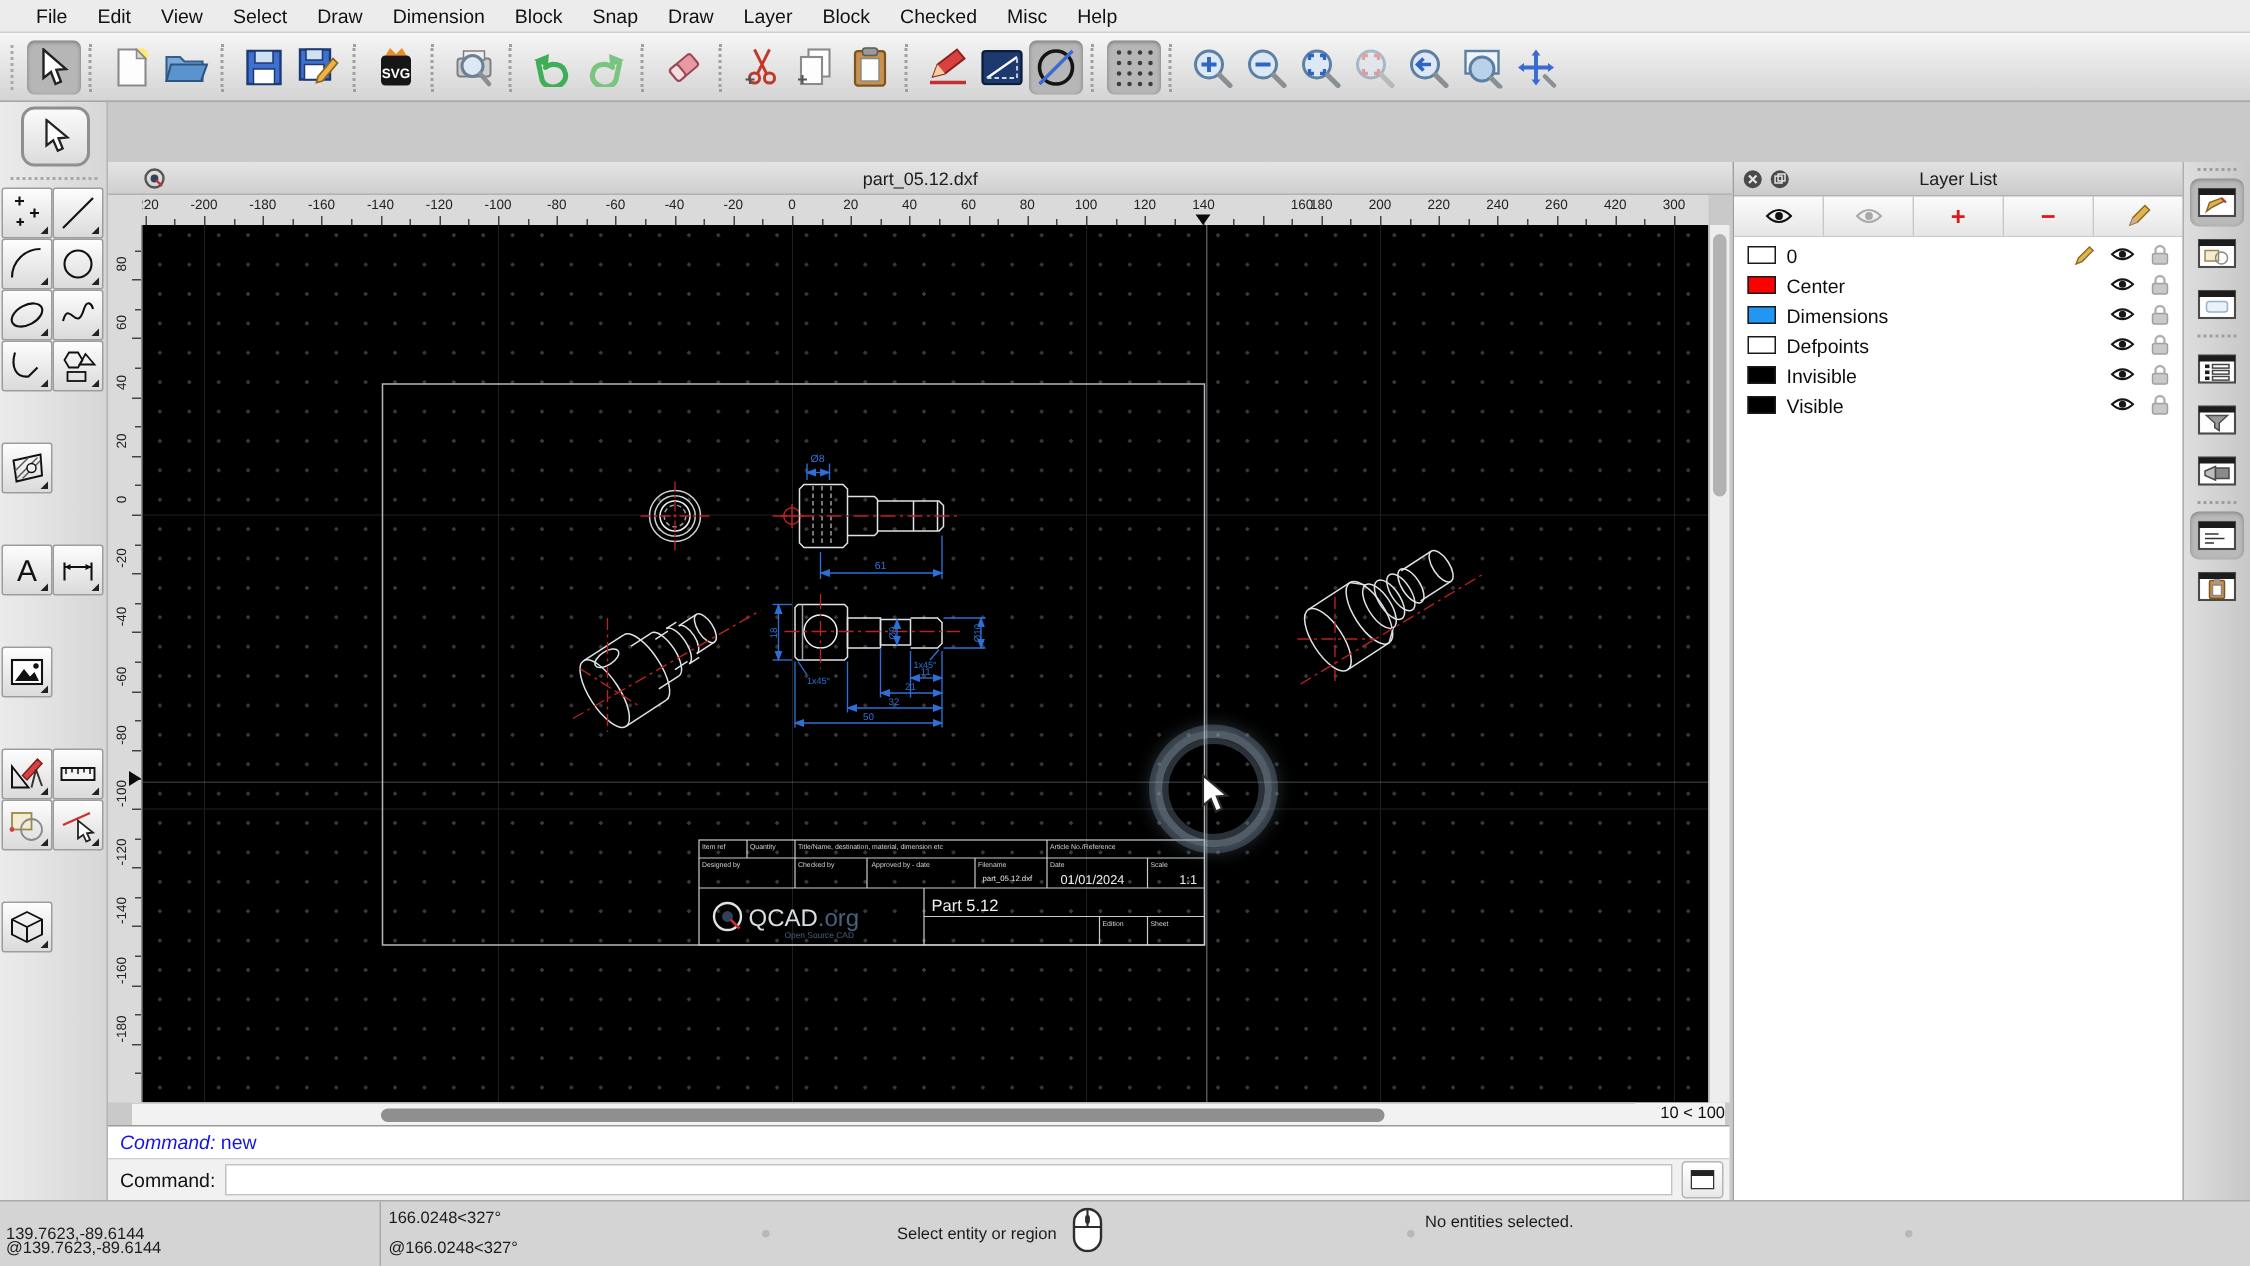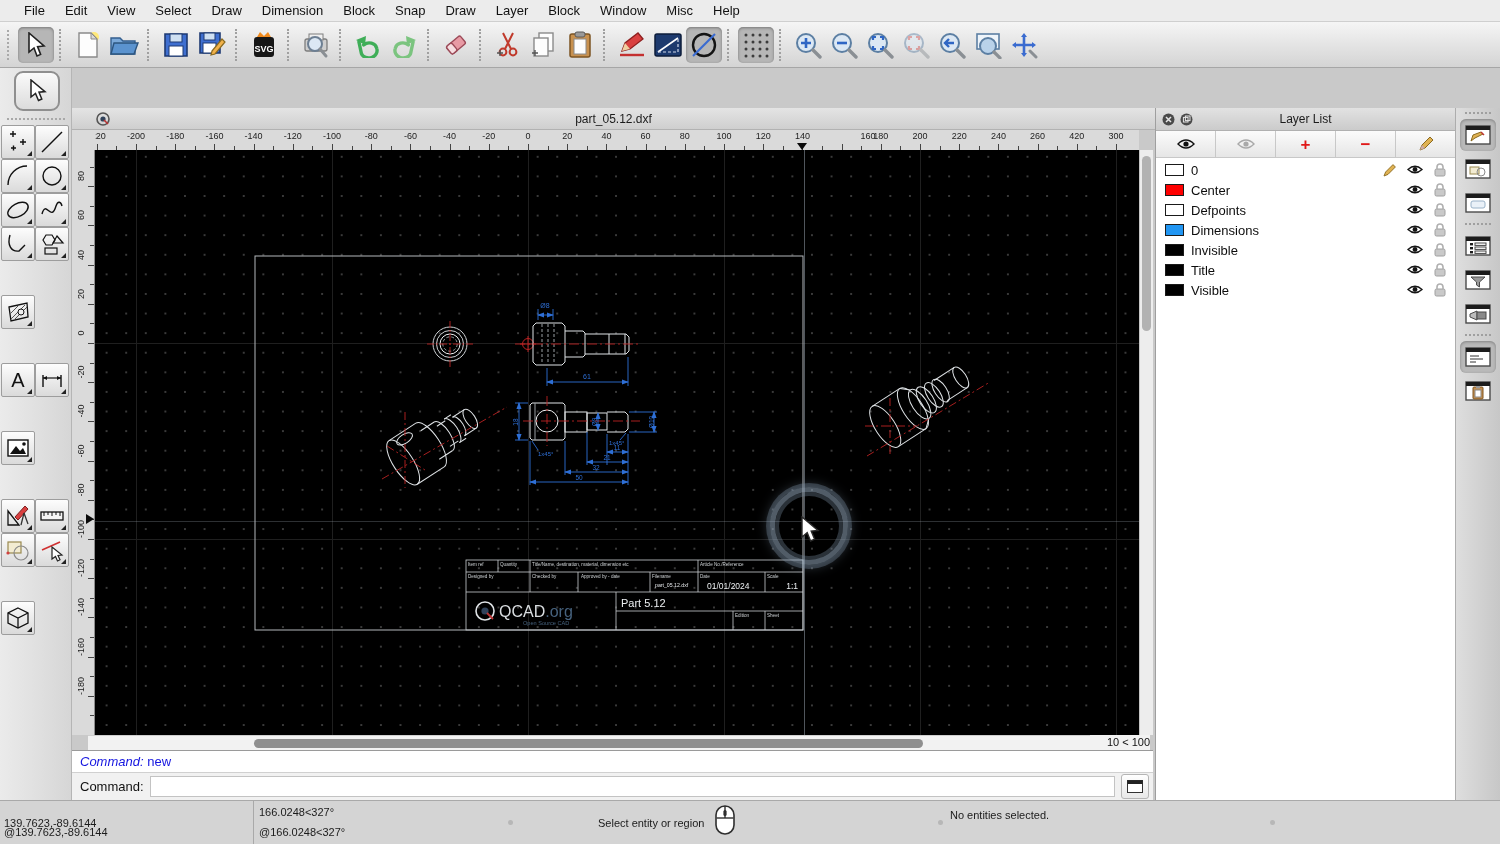--- a/index.html
+++ b/index.html
@@ -116,21 +116,21 @@
     <div class="menu-item">Edit</div>
     <div class="menu-item">View</div>
     <div class="menu-item">Select</div>
     <div class="menu-item">Draw</div>
     <div class="menu-item">Dimension</div>
     <div class="menu-item">Block</div>
     <div class="menu-item">Snap</div>
     <div class="menu-item">Draw</div>
     <div class="menu-item">Layer</div>
     <div class="menu-item">Block</div>
-    <div class="menu-item">Window</div>
+    <div class="menu-item">Checked</div>
     <div class="menu-item">Misc</div>
     <div class="menu-item">Help</div>
   </div>
 
 <div id="toolbar" class="abs">
     <div class="tb-handle"></div>
     <div class="tb-btn selected">
       <svg width="22" height="26" viewBox="0 0 22 26">
         <path d="M4,1 L4,20 L9,16 L12,24 L15.6,22.4 L12.6,14.6 L19,14 Z" fill="#fff" stroke="#222" stroke-width="1.6"></path>
       </svg>
@@ -884,58 +884,46 @@
         <span class="row-eye"><svg width="16" height="11" viewBox="0 0 16 11">
             <path d="M1,5.5 Q8,-1 15,5.5 Q8,12 1,5.5 Z" fill="none" stroke="#161616" stroke-width="1.4"></path>
             <circle cx="8" cy="5.5" r="2.4" fill="#161616"></circle>
           </svg></span>
         <span class="row-lock"><svg width="12" height="14" viewBox="0 0 12 14">
             <rect x="1" y="6" width="10" height="7" rx="1.5" fill="#c9c9c9" stroke="#a0a0a0"></rect>
             <path d="M3,6 V4 a3,3 0 0 1 6,0 V6" fill="none" stroke="#b0b0b0" stroke-width="1.6"></path>
           </svg></span>
       </div>
       <div class="layer-row">
+        <span class="swatch" style="background:#2196f3;"></span>
+        <span>Dimensions</span>
+        <span class="row-eye"><svg width="16" height="11" viewBox="0 0 16 11">
+            <path d="M1,5.5 Q8,-1 15,5.5 Q8,12 1,5.5 Z" fill="none" stroke="#161616" stroke-width="1.4"></path>
+            <circle cx="8" cy="5.5" r="2.4" fill="#161616"></circle>
+          </svg></span>
+        <span class="row-lock"><svg width="12" height="14" viewBox="0 0 12 14">
+            <rect x="1" y="6" width="10" height="7" rx="1.5" fill="#c9c9c9" stroke="#a0a0a0"></rect>
+            <path d="M3,6 V4 a3,3 0 0 1 6,0 V6" fill="none" stroke="#b0b0b0" stroke-width="1.6"></path>
+          </svg></span>
+      </div>
+      <div class="layer-row">
         <span class="swatch" style="background:#ffffff;"></span>
         <span>Defpoints</span>
         <span class="row-eye"><svg width="16" height="11" viewBox="0 0 16 11">
             <path d="M1,5.5 Q8,-1 15,5.5 Q8,12 1,5.5 Z" fill="none" stroke="#161616" stroke-width="1.4"></path>
             <circle cx="8" cy="5.5" r="2.4" fill="#161616"></circle>
           </svg></span>
         <span class="row-lock"><svg width="12" height="14" viewBox="0 0 12 14">
             <rect x="1" y="6" width="10" height="7" rx="1.5" fill="#c9c9c9" stroke="#a0a0a0"></rect>
             <path d="M3,6 V4 a3,3 0 0 1 6,0 V6" fill="none" stroke="#b0b0b0" stroke-width="1.6"></path>
           </svg></span>
       </div>
       <div class="layer-row">
-        <span class="swatch" style="background:#2196f3;"></span>
-        <span>Dimensions</span>
-        <span class="row-eye"><svg width="16" height="11" viewBox="0 0 16 11">
-            <path d="M1,5.5 Q8,-1 15,5.5 Q8,12 1,5.5 Z" fill="none" stroke="#161616" stroke-width="1.4"></path>
-            <circle cx="8" cy="5.5" r="2.4" fill="#161616"></circle>
-          </svg></span>
-        <span class="row-lock"><svg width="12" height="14" viewBox="0 0 12 14">
-            <rect x="1" y="6" width="10" height="7" rx="1.5" fill="#c9c9c9" stroke="#a0a0a0"></rect>
-            <path d="M3,6 V4 a3,3 0 0 1 6,0 V6" fill="none" stroke="#b0b0b0" stroke-width="1.6"></path>
-          </svg></span>
-      </div>
-      <div class="layer-row">
         <span class="swatch" style="background:#000000;"></span>
         <span>Invisible</span>
-        <span class="row-eye"><svg width="16" height="11" viewBox="0 0 16 11">
-            <path d="M1,5.5 Q8,-1 15,5.5 Q8,12 1,5.5 Z" fill="none" stroke="#161616" stroke-width="1.4"></path>
-            <circle cx="8" cy="5.5" r="2.4" fill="#161616"></circle>
-          </svg></span>
-        <span class="row-lock"><svg width="12" height="14" viewBox="0 0 12 14">
-            <rect x="1" y="6" width="10" height="7" rx="1.5" fill="#c9c9c9" stroke="#a0a0a0"></rect>
-            <path d="M3,6 V4 a3,3 0 0 1 6,0 V6" fill="none" stroke="#b0b0b0" stroke-width="1.6"></path>
-          </svg></span>
-      </div>
-      <div class="layer-row">
-        <span class="swatch" style="background:#000000;"></span>
-        <span>Title</span>
         <span class="row-eye"><svg width="16" height="11" viewBox="0 0 16 11">
             <path d="M1,5.5 Q8,-1 15,5.5 Q8,12 1,5.5 Z" fill="none" stroke="#161616" stroke-width="1.4"></path>
             <circle cx="8" cy="5.5" r="2.4" fill="#161616"></circle>
           </svg></span>
         <span class="row-lock"><svg width="12" height="14" viewBox="0 0 12 14">
             <rect x="1" y="6" width="10" height="7" rx="1.5" fill="#c9c9c9" stroke="#a0a0a0"></rect>
             <path d="M3,6 V4 a3,3 0 0 1 6,0 V6" fill="none" stroke="#b0b0b0" stroke-width="1.6"></path>
           </svg></span>
       </div>
       <div class="layer-row">

